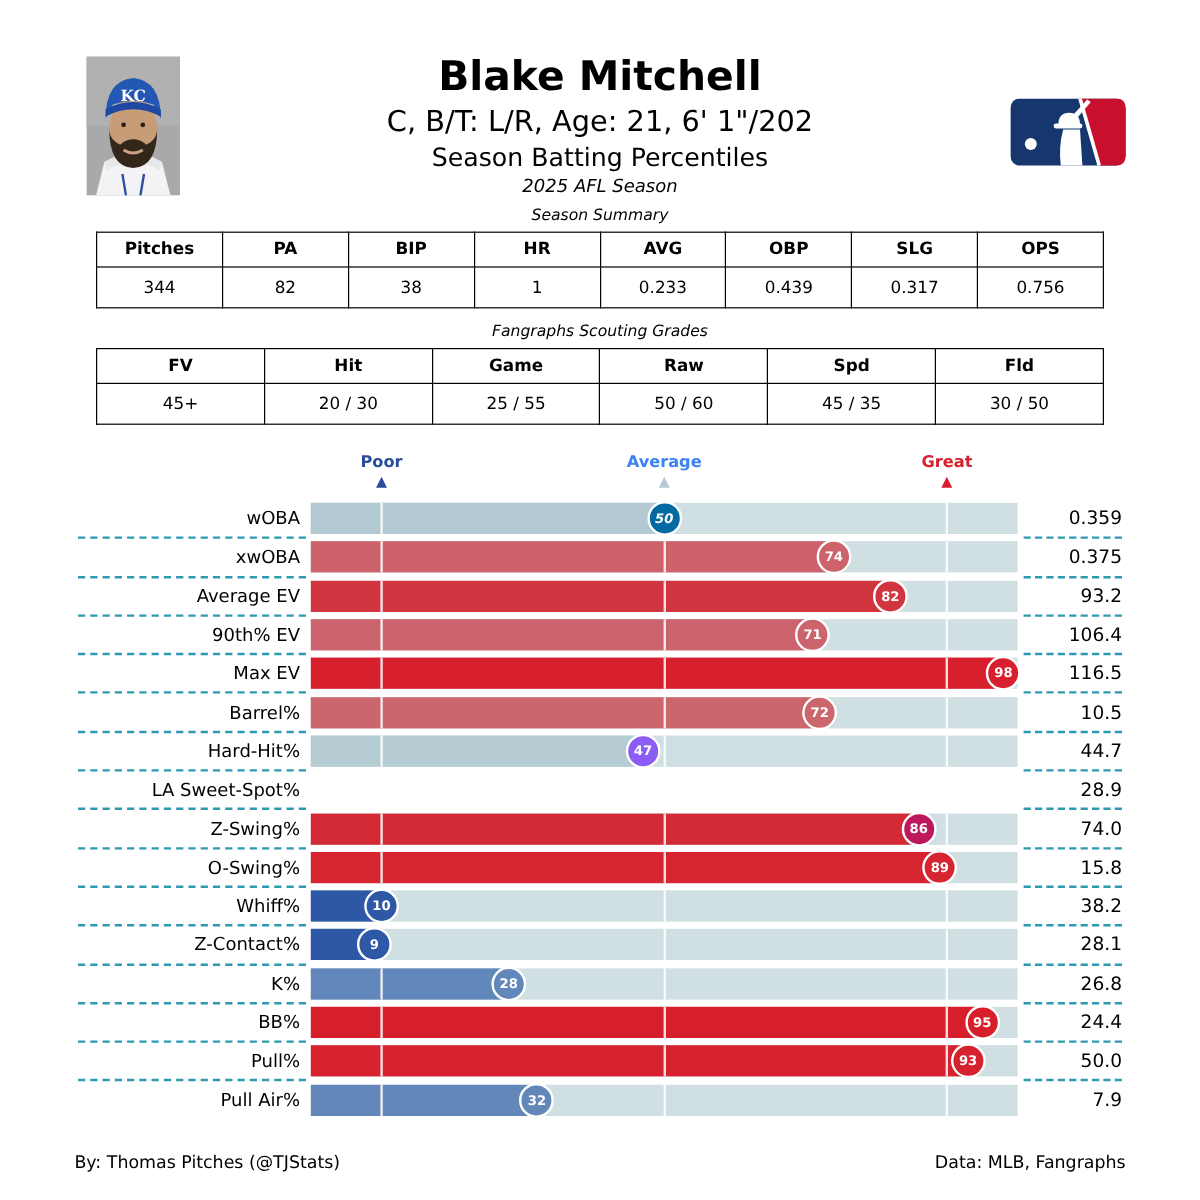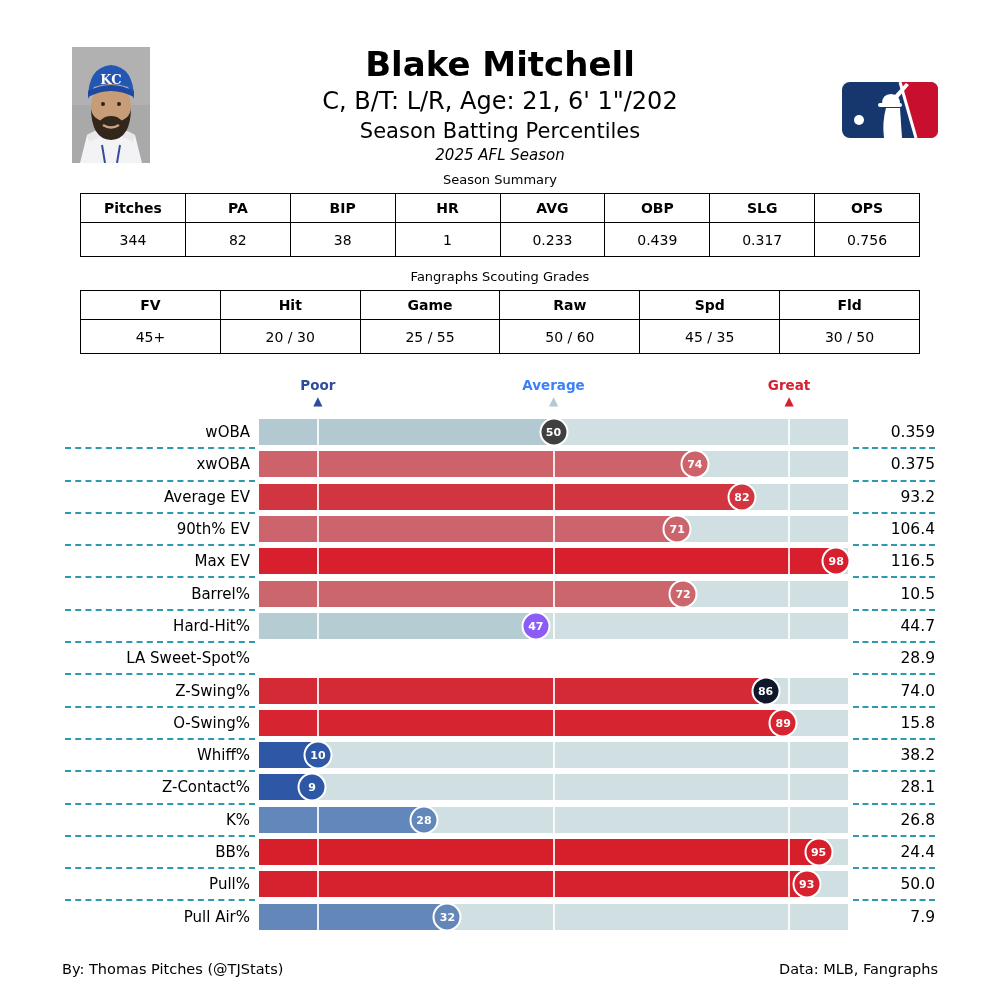--- a/index.html
+++ b/index.html
@@ -9,21 +9,21 @@
   
   .avatar{position:absolute;left:72px;top:47px;width:78px;height:116px;}
   .titles{position:absolute;left:0;top:44px;width:1000px;text-align:center;line-height:1.18;}
   .title{font-size:34px;font-weight:600;}
   .subtitle{font-size:24px;margin-top:3px;}
   .line3{font-size:21px;margin-top:4px;}
   .line4{font-size:15px;font-style:italic;margin-top:3px;}
   .mlblogo{position:absolute;right:60px;top:82px;width:98px;height:58px;}
 
   
-  .tcaption{position:absolute;width:1000px;text-align:center;font-size:13px;}
+  .tcaption{position:absolute;width:1000px;text-align:center;font-size:13px;font-style:italic;}
   .cap1{top:172px;} .cap2{top:269px;}
   table.stat{position:absolute;left:80px;width:840px;border-collapse:collapse;table-layout:fixed;}
   .t1{top:193px;} .t2{top:290px;}
   table.stat th,table.stat td{border:1.5px solid #000;text-align:center;padding:0;}
   table.stat th{font-size:14px;font-weight:bold;height:28px;}
   table.stat td{font-size:14px;height:33px;}
 
   
   .plegend{position:absolute;left:65px;top:378px;width:870px;height:36px;}
   .litem{position:absolute;transform:translateX(-50%);text-align:center;}
@@ -164,21 +164,21 @@
     </div>
 
   <div class="chart" id="chart">
       <div class="prow">
         <div class="plabel">wOBA</div>
         <div class="ptrack" style="background: rgb(207, 223, 226);">
           <div class="pfill" style="width: 50%; background: rgb(178, 201, 209);"></div>
           <div class="pgrid" style="left: calc(10% - 1px);"></div>
           <div class="pgrid" style="left: calc(50% - 1px);"></div>
           <div class="pgrid" style="left: calc(90% - 1px);"></div>
-          <div class="pbadge" style="left: 50%; background: #404040;">50</div>
+          <div class="pbadge" style="left: 50%; background: #0369a1; font-style: italic;">50</div>
         </div>
         <div class="pvalue">0.359</div>
       </div>
       <div class="prow">
         <div class="plabel">xwOBA</div>
         <div class="ptrack" style="background: rgb(207, 223, 226);">
           <div class="pfill" style="width: 74%; background: rgb(205, 98, 107);"></div>
           <div class="pgrid" style="left: calc(10% - 1px);"></div>
           <div class="pgrid" style="left: calc(50% - 1px);"></div>
           <div class="pgrid" style="left: calc(90% - 1px);"></div>
@@ -245,21 +245,21 @@
         <div class="plabel">LA Sweet-Spot%</div>
         <div class="pvalue">28.9</div>
       </div>
       <div class="prow">
         <div class="plabel">Z-Swing%</div>
         <div class="ptrack" style="background: rgb(207, 223, 226);">
           <div class="pfill" style="width: 86%; background: rgb(211, 42, 53);"></div>
           <div class="pgrid" style="left: calc(10% - 1px);"></div>
           <div class="pgrid" style="left: calc(50% - 1px);"></div>
           <div class="pgrid" style="left: calc(90% - 1px);"></div>
-          <div class="pbadge" style="left: 86%; background: #0f172a; text-align: right;">86</div>
+          <div class="pbadge" style="left: 86%; background: #be185d; text-align: right;">86</div>
         </div>
         <div class="pvalue">74.0</div>
       </div>
       <div class="prow">
         <div class="plabel">O-Swing%</div>
         <div class="ptrack" style="background: rgb(207, 223, 226);">
           <div class="pfill" style="width: 89%; background: rgb(214, 36, 48);"></div>
           <div class="pgrid" style="left: calc(10% - 1px);"></div>
           <div class="pgrid" style="left: calc(50% - 1px);"></div>
           <div class="pgrid" style="left: calc(90% - 1px);"></div>

